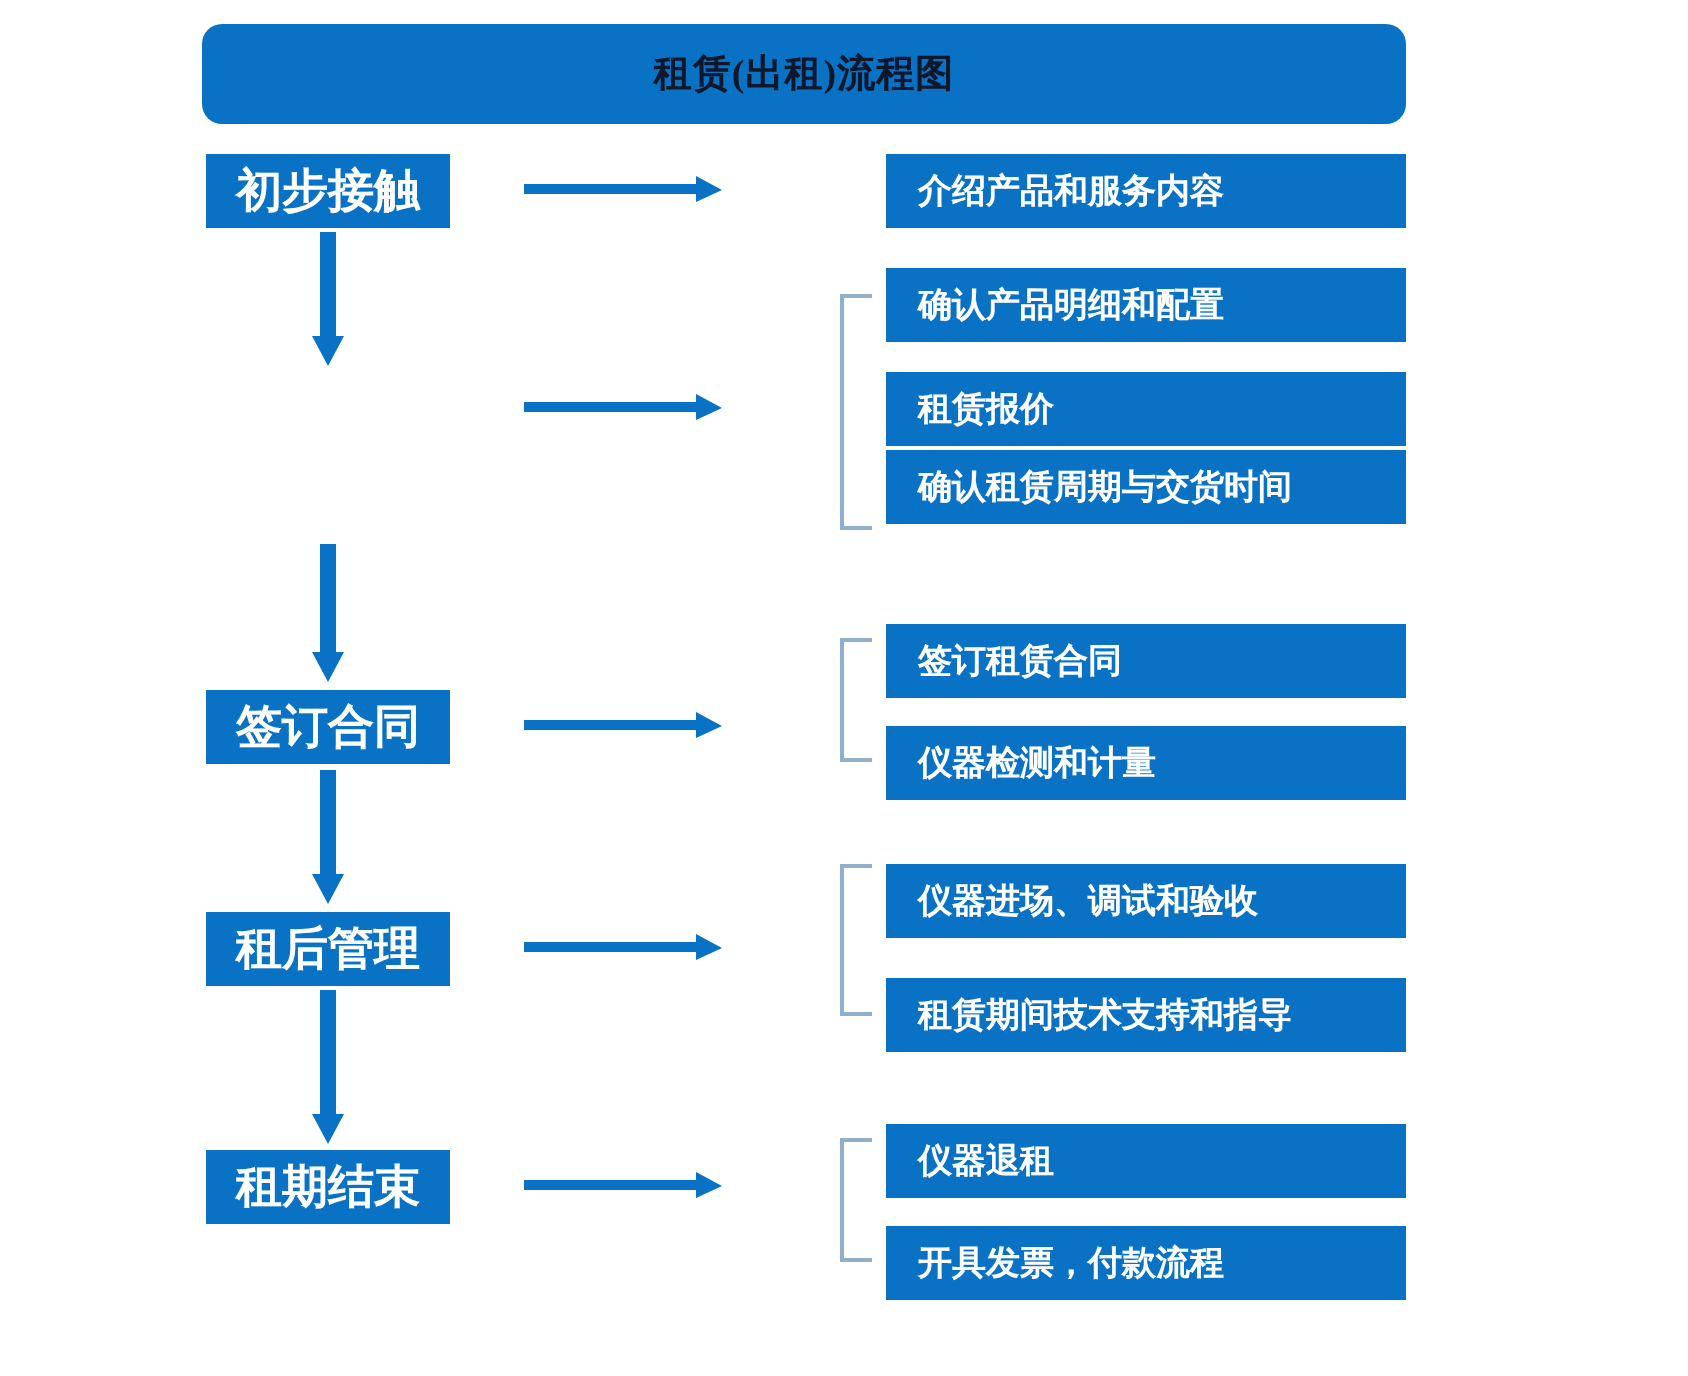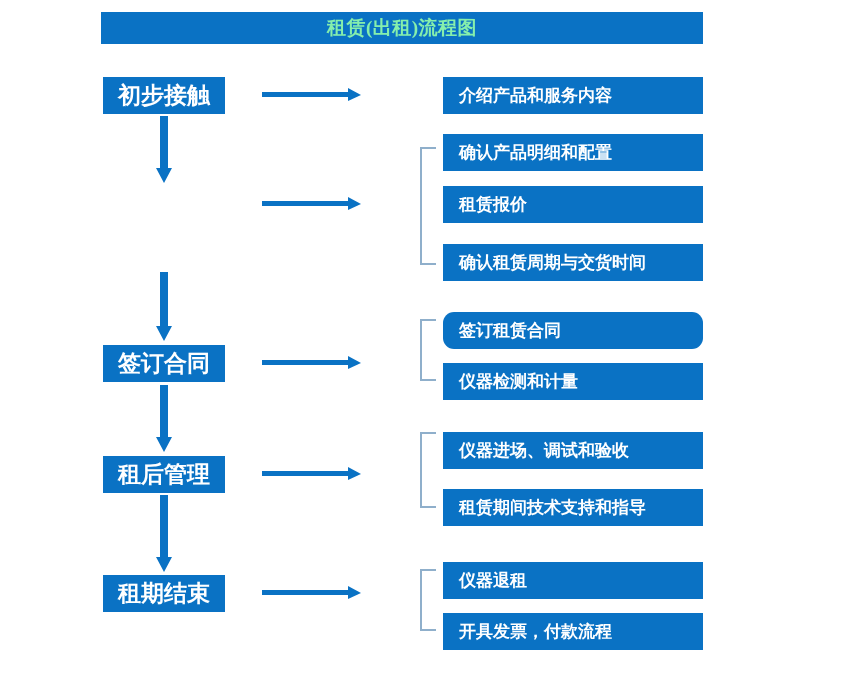--- a/index.html
+++ b/index.html
@@ -15,29 +15,30 @@
     width: 844px;
     height: 688px;
     background: #ffffff;
     overflow: hidden;
   }
   .title-bar {
     position: absolute;
     left: 101px;
     top: 12px;
     width: 602px;
-    height: 32px;
+    height: 50px;
     background: #0A72C4;
-    color: #86efac;
+    color: #0f172a;
     display: flex;
     align-items: center;
     justify-content: center;
     font-size: 19px;
     font-weight: bold;
     letter-spacing: 0.5px;
+    border-radius: 10px;
   }
   .stage-box {
     position: absolute;
     left: 103px;
     width: 122px;
     height: 37px;
     background: #0A72C4;
     color: #ffffff;
     display: flex;
     align-items: center;
@@ -151,21 +152,21 @@
   </div>
 
   <div class="bracket" style="top:147px; height:118px;"></div>
   <div class="bracket" style="top:319px; height:62px;"></div>
   <div class="bracket" style="top:432px; height:76px;"></div>
   <div class="bracket" style="top:569px; height:62px;"></div>
 
   <div class="detail-box" style="top:77px;">介绍产品和服务内容</div>
   <div class="detail-box" style="top:134px;">确认产品明细和配置</div>
   <div class="detail-box" style="top:186px;">租赁报价</div>
-  <div class="detail-box" style="top:244px;">确认租赁周期与交货时间</div>
-  <div class="detail-box" style="top:312px;border-radius:11px;">签订租赁合同</div>
+  <div class="detail-box" style="top:225px;">确认租赁周期与交货时间</div>
+  <div class="detail-box" style="top:312px;">签订租赁合同</div>
   <div class="detail-box" style="top:363px;">仪器检测和计量</div>
   <div class="detail-box" style="top:432px;">仪器进场、调试和验收</div>
   <div class="detail-box" style="top:489px;">租赁期间技术支持和指导</div>
   <div class="detail-box" style="top:562px;">仪器退租</div>
   <div class="detail-box" style="top:613px;">开具发票，付款流程</div>
 
 </div>
 
 </body></html>

